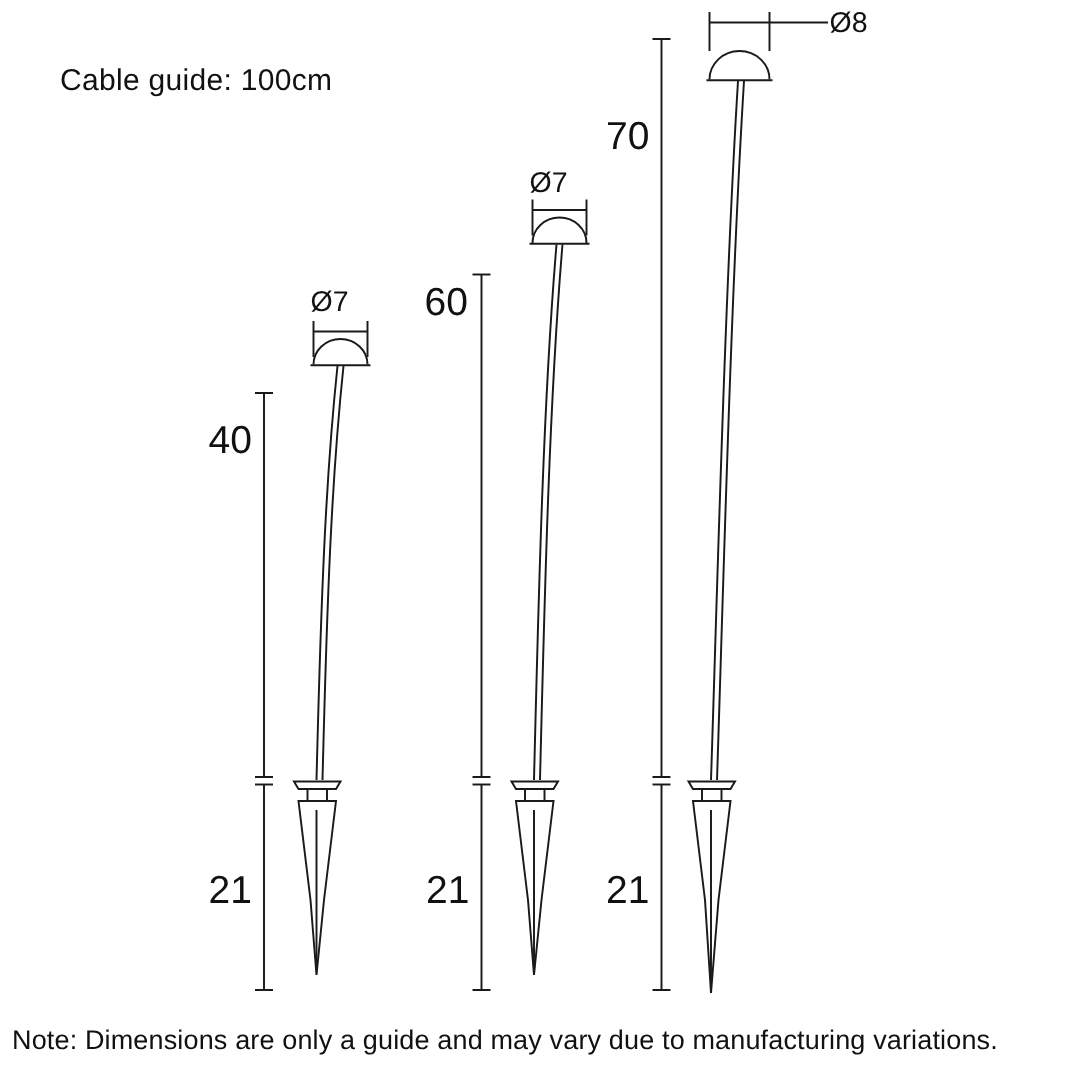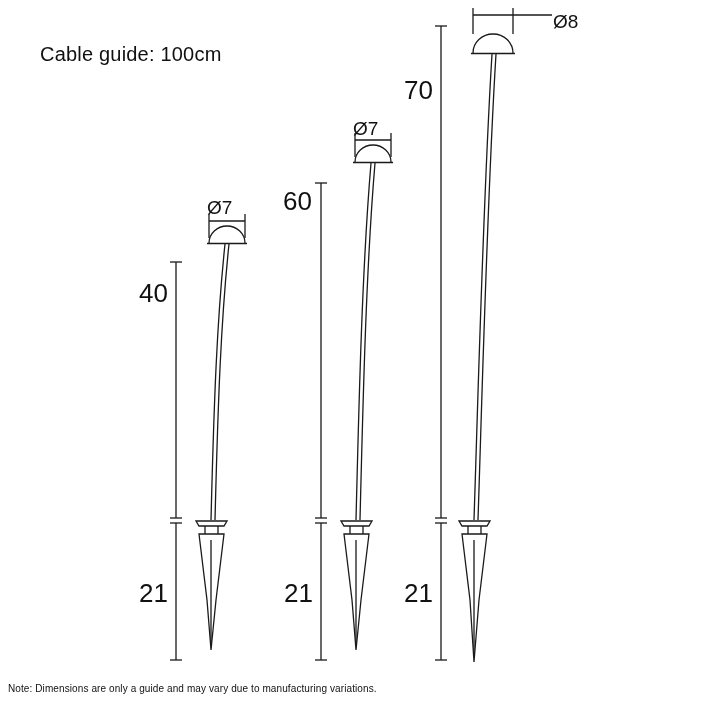--- a/index.html
+++ b/index.html
@@ -29,29 +29,28 @@
   }
   .cable-note {
     left: 40px;
     top: 43px;
     font-size: 20px;
     letter-spacing: 0.2px;
   }
   .footer-note {
     left: 8px;
     top: 683px;
-    font-size: 10px;
+    font-size: 18px;
     letter-spacing: 0.1px;
   }
   .dim-label {
     font-size: 26px;
   }
   .dia-label {
     font-size: 19px;
-    margin-top: 6px;
   }
   svg {
     position: absolute;
     left: 0;
     top: 0;
   }
 </style>
 </head>
 <body>
 

